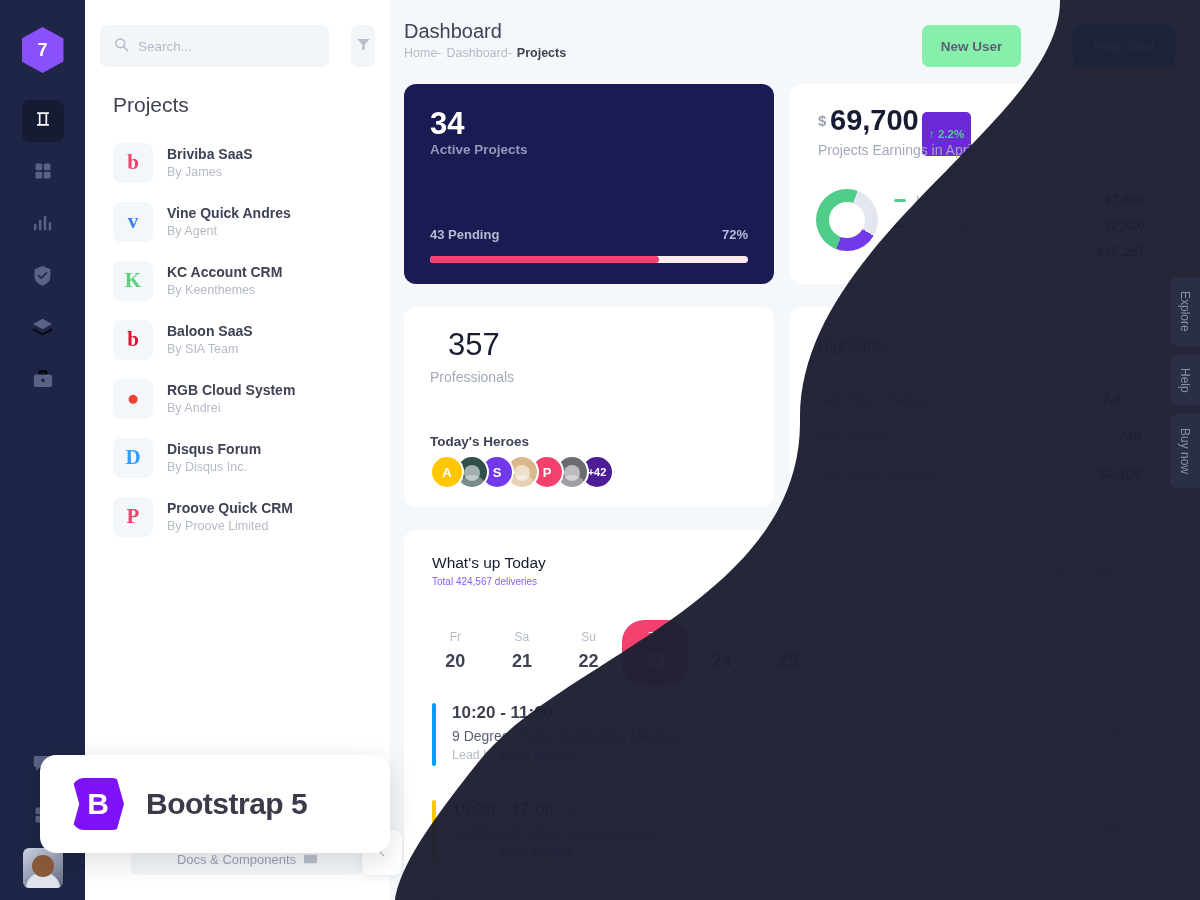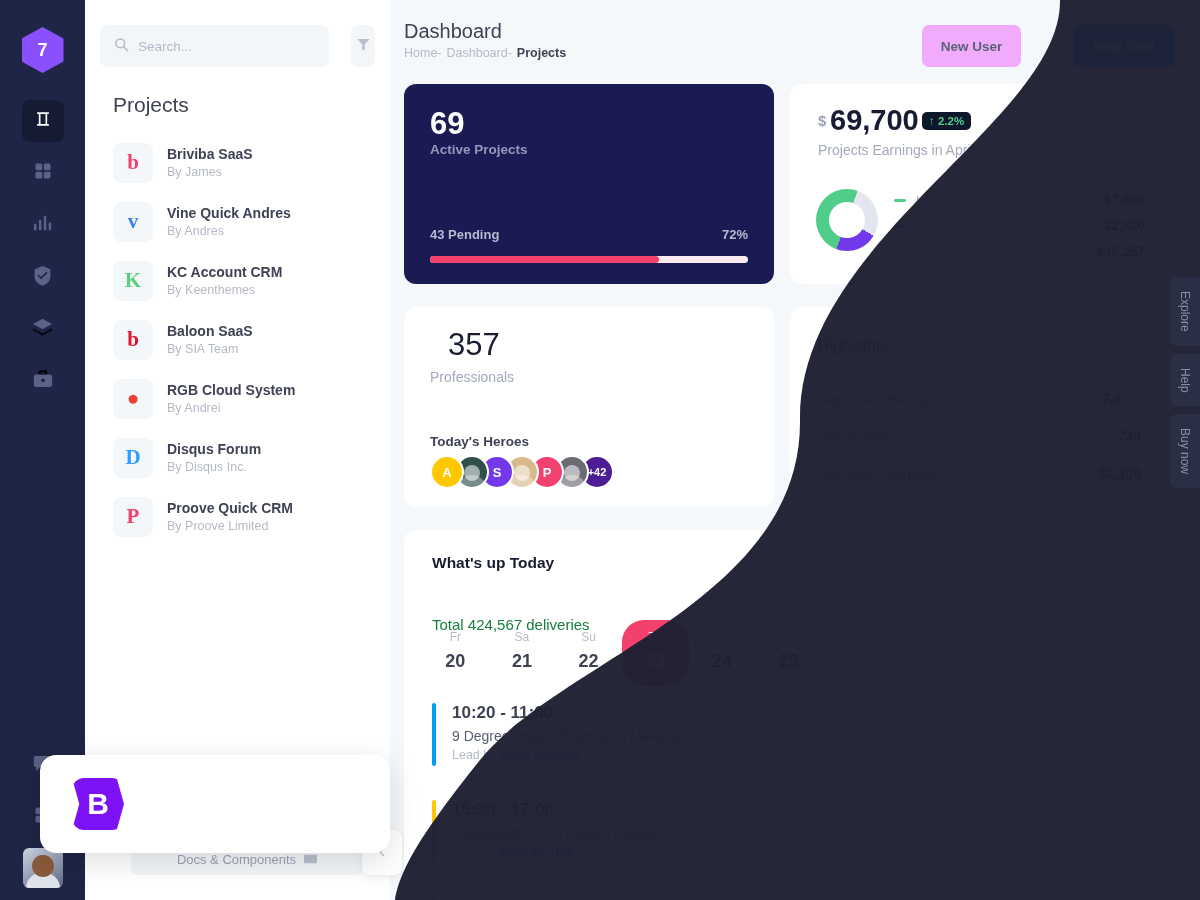--- a/index.html
+++ b/index.html
@@ -88,21 +88,21 @@
   }
 
   
   .main { position: absolute; left: 390px; top: 0; right: 0; height: 900px; }
   .page-title { position: absolute; left: 14px; top: 20px; font-size: 20px; color: #3f4254; }
   .crumbs { position: absolute; left: 14px; top: 46px; font-size: 12.5px; display: flex; gap: 5px; }
   .crumbs span { color: #b5bac7; }
   .crumbs span.cur { color: #3f4254; font-weight: 600; }
   .btn-newuser {
     position: absolute; right: 179px; top: 25px; width: 99px; height: 42px;
-    background: #f0abfc; border-radius: 7px; display: flex; align-items: center;
+    background: #86efac; border-radius: 7px; display: flex; align-items: center;
     justify-content: center; font-size: 13.5px; color: #5b6174; font-weight: 600;
   }
   .btn-newgoal {
     position: absolute; right: 25px; top: 25px; width: 102px; height: 42px;
     background: #009ef7; border-radius: 7px; display: flex; align-items: center;
     justify-content: center; font-size: 13.5px; color: #fff; font-weight: 700;
   }
 
   .card { position: absolute; background: #fff; border-radius: 12px; }
 
@@ -113,22 +113,22 @@
   .ap-pending { position: absolute; left: 26px; top: 143px; font-size: 13px; color: #b6bad3; font-weight: 600; }
   .ap-pct { position: absolute; right: 26px; top: 143px; font-size: 13px; color: #b6bad3; font-weight: 600; }
   .ap-track { position: absolute; left: 26px; right: 26px; top: 172px; height: 7px; border-radius: 4px; background: #fbeaf0; }
   .ap-fill { height: 7px; border-radius: 4px; background: #f1416c; }
 
   
   .card-earn { left: 400px; top: 84px; width: 375px; height: 200px; }
   .earn-cur { position: absolute; left: 28px; top: 28px; font-size: 15px; color: #9ba2b5; font-weight: 600; }
   .earn-amt { position: absolute; left: 40px; top: 20px; font-size: 29px; font-weight: 700; color: #181c32; }
   .earn-badge {
-    position: absolute; left: 132px; top: 28px; background: #0f172a; color: #50cd89;
-    border-radius: 5px; padding: 3px 7px; font-size: 11.5px; font-weight: 700;
+    position: absolute; left: 132px; top: 28px; background: #6d28d9; color: #50cd89;
+    border-radius: 5px; padding: 16px 7px; font-size: 11.5px; font-weight: 700;
   }
   .earn-sub { position: absolute; left: 28px; top: 58px; font-size: 14px; color: #a3a9ba; }
   .donut { position: absolute; left: 26px; top: 105px; width: 62px; height: 62px; border-radius: 50%; }
   .donut::after { content:""; position:absolute; left:13px; top:13px; width:36px; height:36px; border-radius:50%; background:#fff; }
   .legend { position: absolute; left: 104px; top: 103px; }
   .legend-row { display: flex; align-items: center; gap: 10px; height: 26px; }
   .leg-dash { width: 12px; height: 3px; border-radius: 2px; }
   .leg-label { font-size: 13.5px; color: #a3a9ba; }
   .legend-vals { position: absolute; right: 20px; top: 103px; text-align: right; }
   .leg-val { height: 26px; font-size: 13.5px; font-weight: 700; color: #181c32; line-height: 26px; }
@@ -151,22 +151,22 @@
   .hi-list { position: absolute; left: 28px; right: 24px; top: 74px; }
   .hi-row { display: flex; align-items: center; height: 37px; border-bottom: 1px dashed #e7eaf0; }
   .hi-row:last-child { border-bottom: none; }
   .hi-name { font-size: 13.5px; color: #5b6174; flex: 1; }
   .hi-arrow { font-size: 13px; margin-right: 9px; }
   .hi-val { font-size: 14px; font-weight: 700; color: #181c32; }
   .hi-val .unit { color: #b5bac7; font-weight: 400; }
 
   
   .card-wu { left: 14px; top: 530px; width: 761px; height: 400px; }
-  .wu-title { position: absolute; left: 28px; top: 24px; font-size: 15.5px; font-weight: 700; color: #181c32; }
-  .wu-sub { position: absolute; left: 28px; top: 46px; font-size: 15px; color: #15803d; margin-top: 40px; }
+  .wu-title { position: absolute; left: 28px; top: 24px; font-size: 15.5px; font-weight: 400; color: #181c32; }
+  .wu-sub { position: absolute; left: 28px; top: 46px; font-size: 10px; color: #8b5cf6; }
   .report-btn {
     position: absolute; right: 29px; top: 26px; width: 109px; height: 32px;
     background: #f3f6f9; border-radius: 6px; display: flex; align-items: center;
     justify-content: center; font-size: 12.5px; color: #9aa1b3; font-weight: 500;
   }
   .days { position: absolute; left: 18px; top: 90px; right: 10px; display: flex; }
   .day { flex: 1; text-align: center; padding: 10px 0 14px 0; border-radius: 22px; }
   .day .dow { font-size: 12px; color: #b5bac7; margin-bottom: 7px; }
   .day .dnum { font-size: 18px; font-weight: 700; color: #3f4254; }
   .day.active { background: #f1416c; }
@@ -325,21 +325,21 @@
             <div class="proj-name">Briviba SaaS</div>
             <div class="proj-by">By James</div>
           </div>
         </div>
         <div class="proj-row">
           <div class="proj-icon">
             <span style="font-size:21px;font-weight:800;color:#3b82f6;font-family:'Liberation Serif',serif">v</span>
           </div>
           <div>
             <div class="proj-name">Vine Quick Andres</div>
-            <div class="proj-by">By Andres</div>
+            <div class="proj-by">By Agent</div>
           </div>
         </div>
         <div class="proj-row">
           <div class="proj-icon">
             <span style="font-size:21px;font-weight:800;color:#5ad07f;font-family:'Liberation Serif',serif">K</span>
           </div>
           <div>
             <div class="proj-name">KC Account CRM</div>
             <div class="proj-by">By Keenthemes</div>
           </div>
@@ -404,21 +404,21 @@
     <div class="crumbs" id="crumbs">
         <span>Home-</span>
         <span>Dashboard-</span>
         <span class="cur">Projects</span>
       </div>
 
     <div class="btn-newuser">New User</div>
     <div class="btn-newgoal">New Goal</div>
 
     <div class="card card-active">
-      <div class="ap-num">69</div>
+      <div class="ap-num">34</div>
       <div class="ap-label">Active Projects</div>
       <div class="ap-pending">43 Pending</div>
       <div class="ap-pct">72%</div>
       <div class="ap-track">
         <div class="ap-fill" id="ap-fill" style="width: 72%;"></div>
       </div>
     </div>
 
     <div class="card card-earn">
       <div class="earn-cur">$</div>
@@ -583,15 +583,16 @@
       <div class="vtab">
         <span>Help</span>
       </div>
       <div class="vtab">
         <span>Buy now</span>
       </div>
     </div>
 
   <div class="bs-badge">
     <div class="bs-logo">B</div>
+    <div class="bs-text">Bootstrap 5</div>
   </div>
 
 </div>
 
 </body></html>

